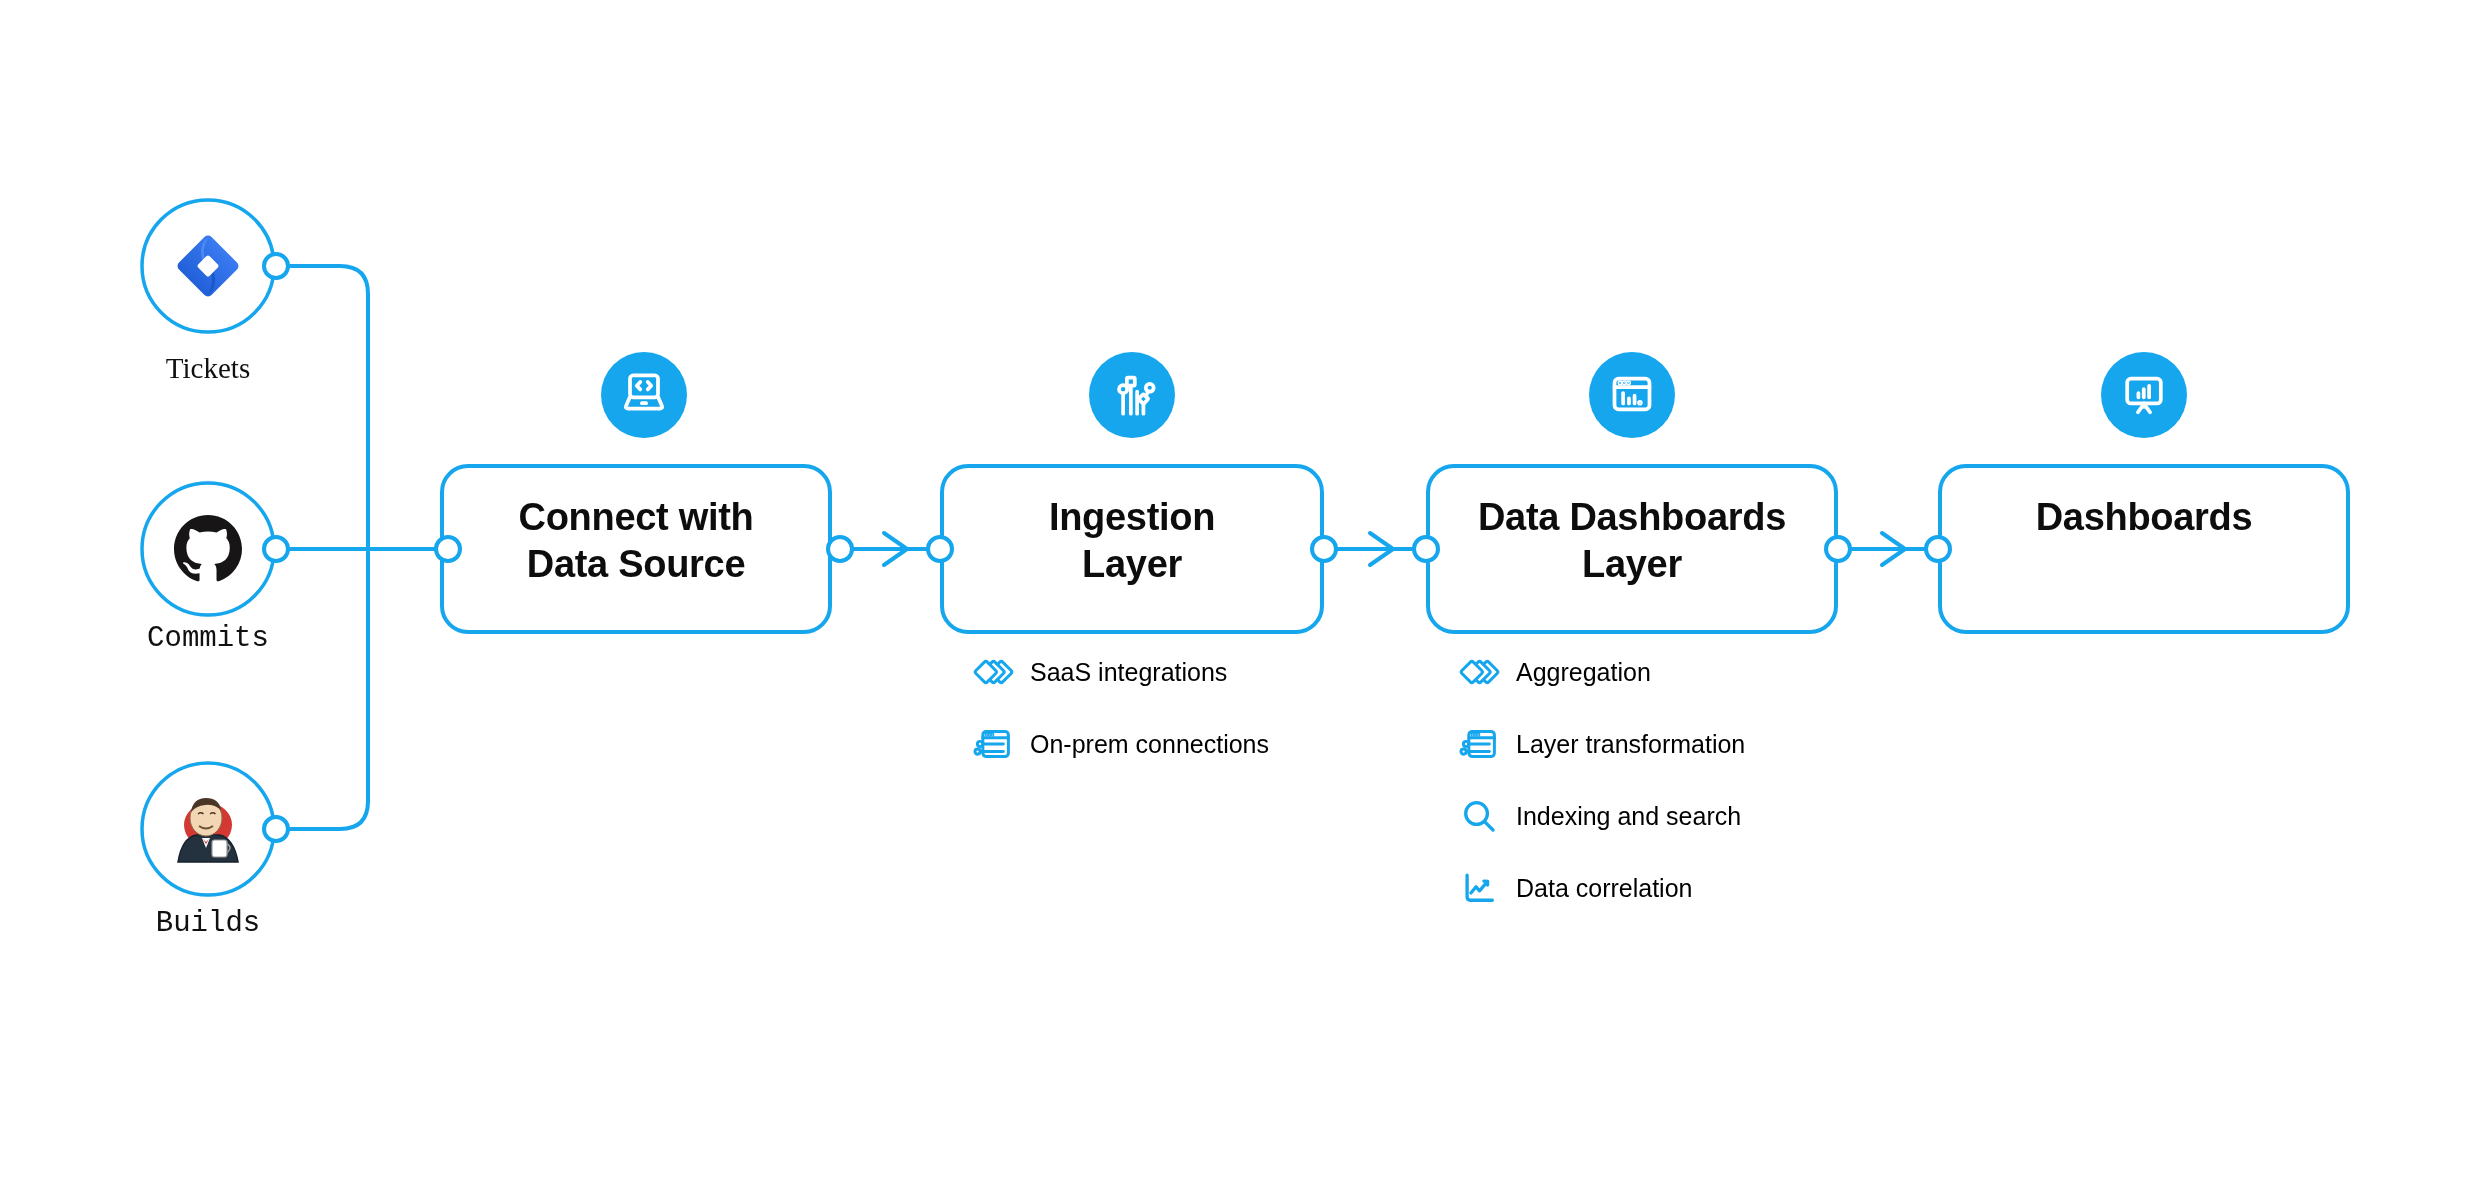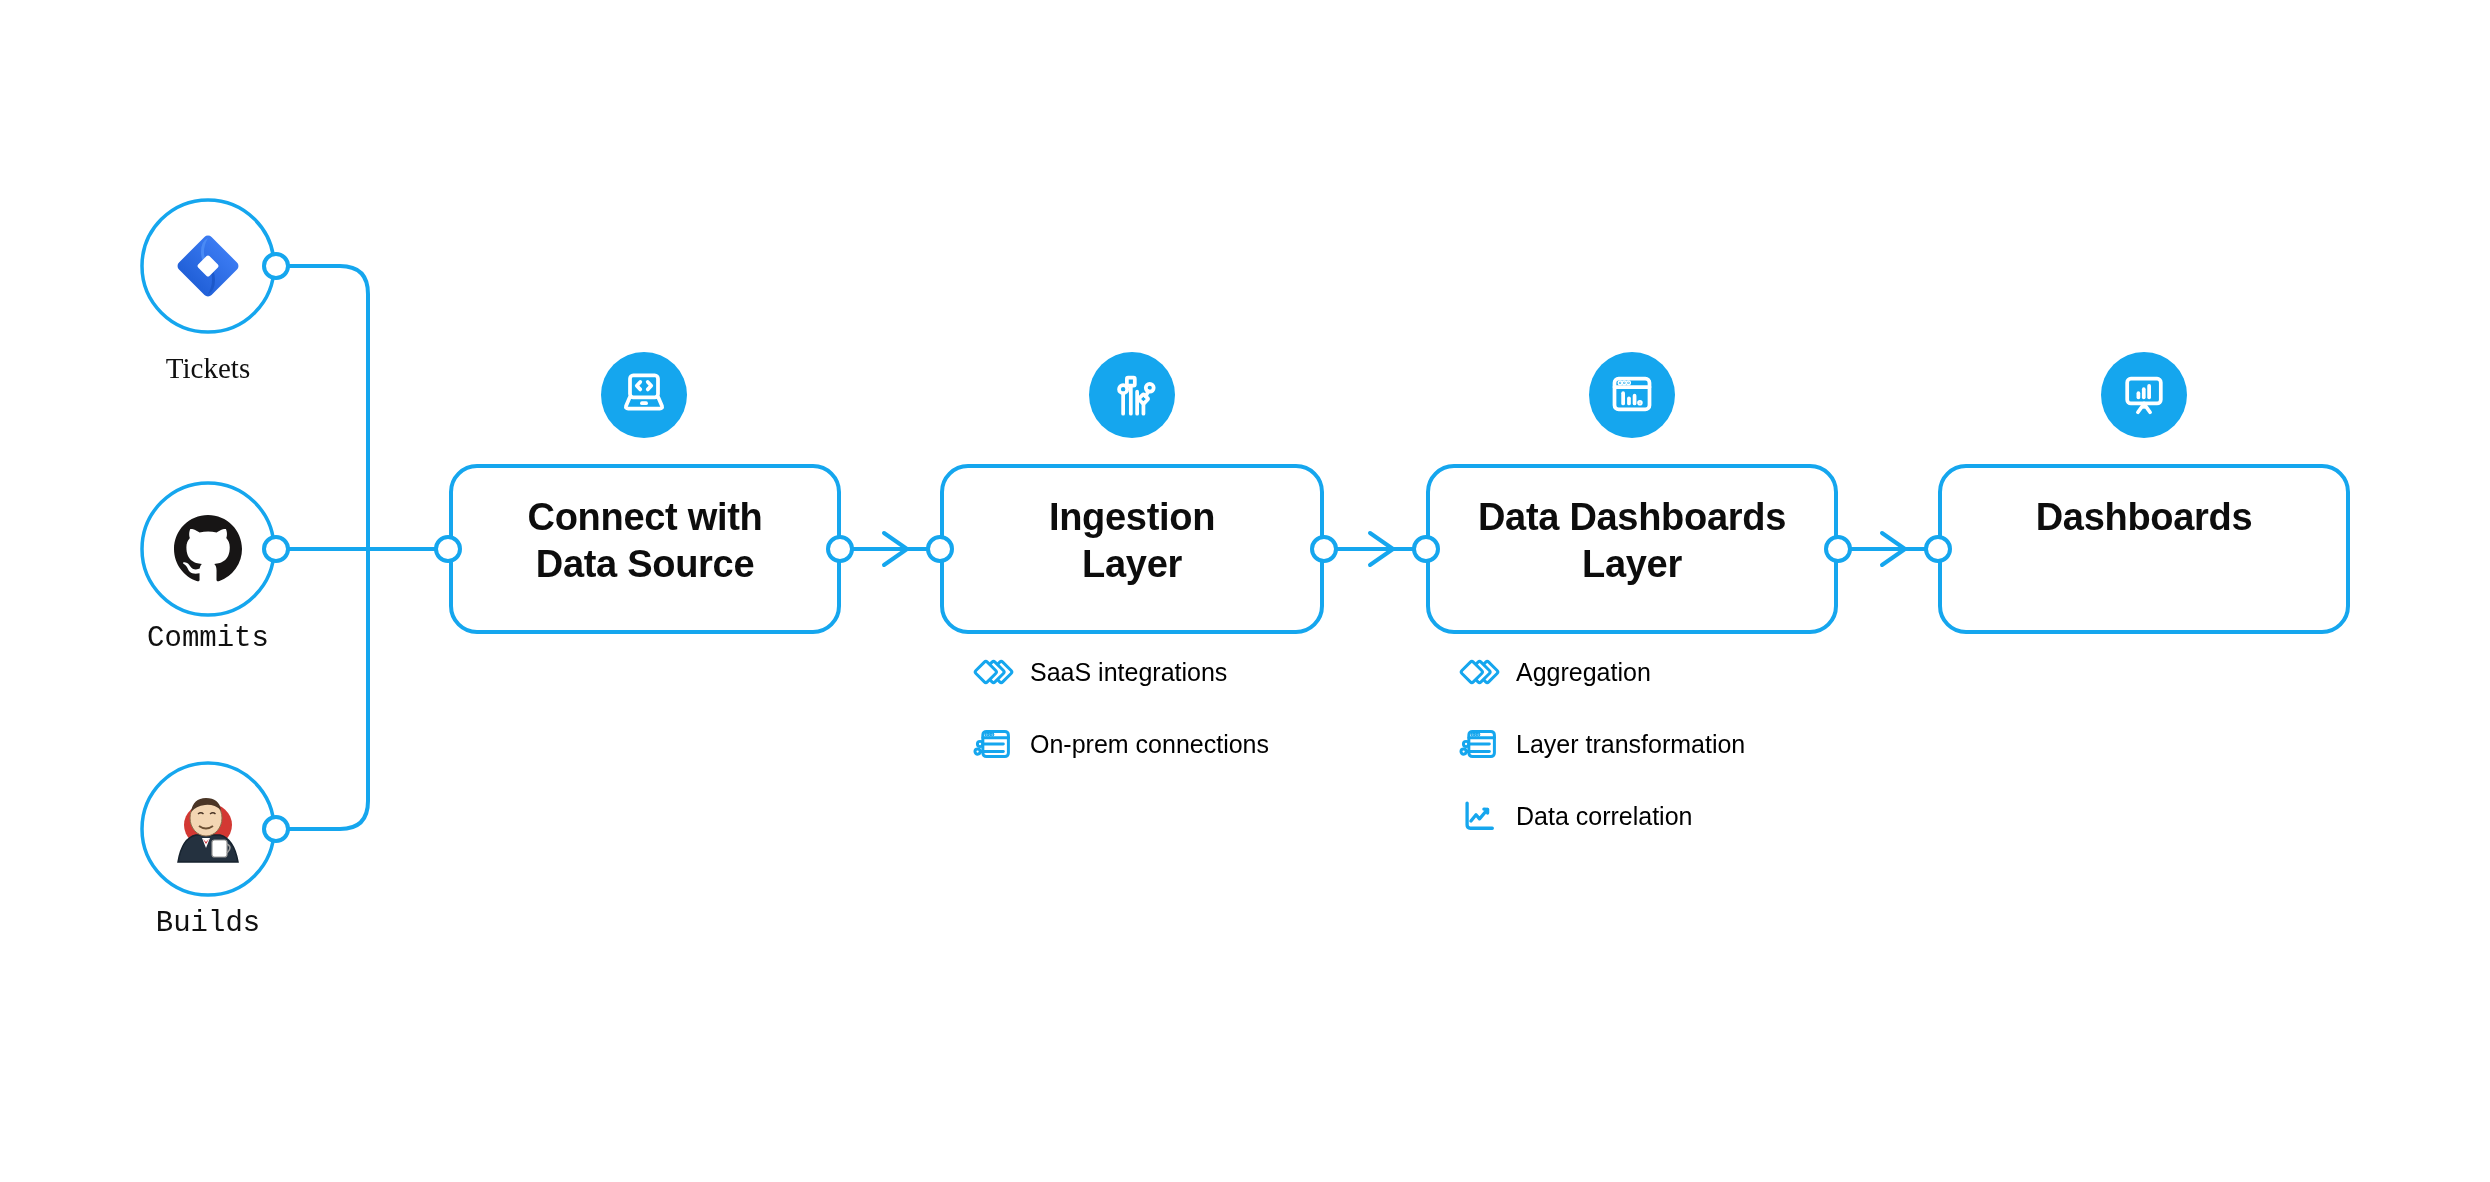--- a/index.html
+++ b/index.html
@@ -36,21 +36,21 @@
     font-size:29px;line-height:36px;color:#101010;z-index:2;
   }
   
   #overlay{position:absolute;left:0;top:0;z-index:5;pointer-events:none;}
 </style>
 </head>
 <body>
 
 <div id="canvas">
 
-  <div class="stage-box" style="left:449px;width:392px;justify-content:center;">
+  <div class="stage-box" style="left:440px;width:392px;justify-content:center;">
     <div class="stage-title">Connect with
 Data Source</div>
   </div>
   <div class="stage-box" style="left:940px;width:384px;">
     <div class="stage-title">Ingestion
 Layer</div>
   </div>
   <div class="stage-box" style="left:1426px;width:412px;">
     <div class="stage-title">Data Dashboards
 Layer</div>
@@ -154,20 +154,29 @@
           <circle cx="8.4" cy="6.6" r="0.34" fill="#15a6ee"></circle>
           <circle cx="10" cy="6.6" r="0.34" fill="#15a6ee"></circle>
           <circle cx="11.6" cy="6.6" r="0.34" fill="#15a6ee"></circle>
           <path d="M6.2 12 H17.9"></path>
             <circle cx="4.6" cy="12" r="1.5" fill="#ffffff"></circle>
           <path d="M4.8 16.3 H17.9"></path>
             <circle cx="3.2" cy="16.3" r="1.5" fill="#ffffff"></circle>
         </svg>
       </span>
       <span class="feature-label">Layer transformation</span>
+    </div>
+    <div class="feature-row">
+      <span class="feature-icon">
+        <svg viewBox="0 0 24 24" fill="none" stroke="#15a6ee" stroke-width="1.9" stroke-linecap="round">
+          <circle cx="10.6" cy="10.6" r="6.2"></circle>
+          <path d="M15.2 15.2 L20 20"></path>
+        </svg>
+      </span>
+      <span class="feature-label">Indexing and search</span>
     </div>
     <div class="feature-row">
       <span class="feature-icon">
         <svg viewBox="0 0 24 24" fill="none" stroke="#15a6ee" stroke-width="1.9" stroke-linecap="round" stroke-linejoin="round">
           <path d="M5.2 4.6 V17.2 Q5.2 19 7 19 H19.6"></path>
           <path d="M7.4 14.9 L10.3 11.3 L12.3 13.6 L16.8 8.3"></path>
           <path d="M14.8 8.1 L16.9 8.2 L16.9 10.3"></path>
         </svg>
       </span>
       <span class="feature-label">Data correlation</span>

